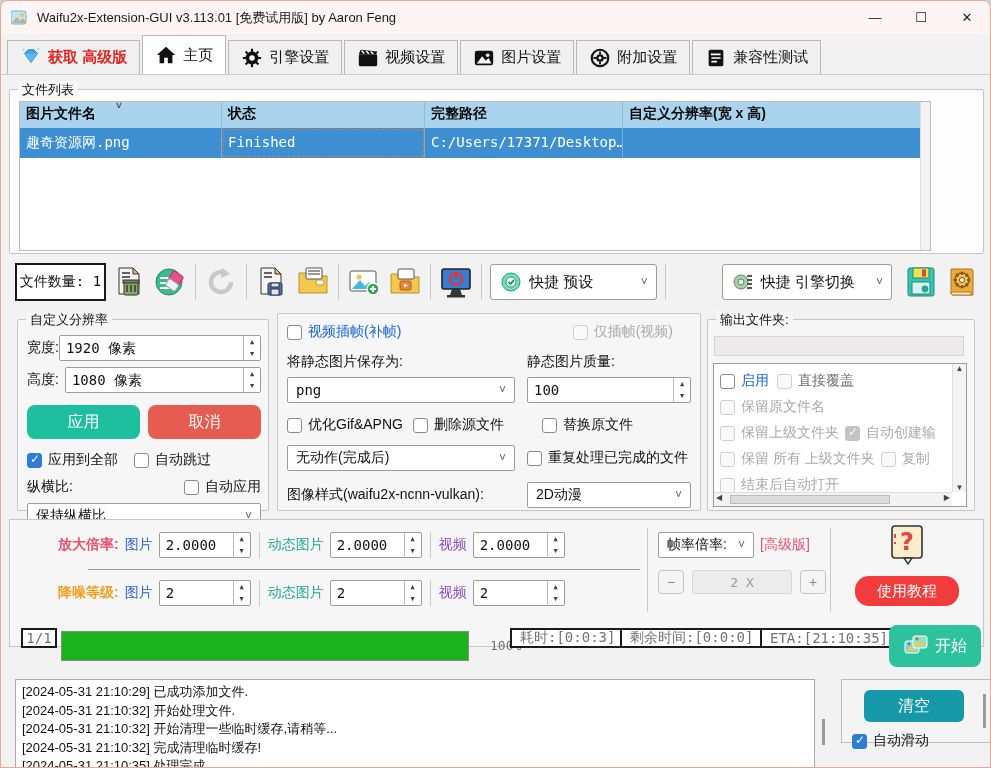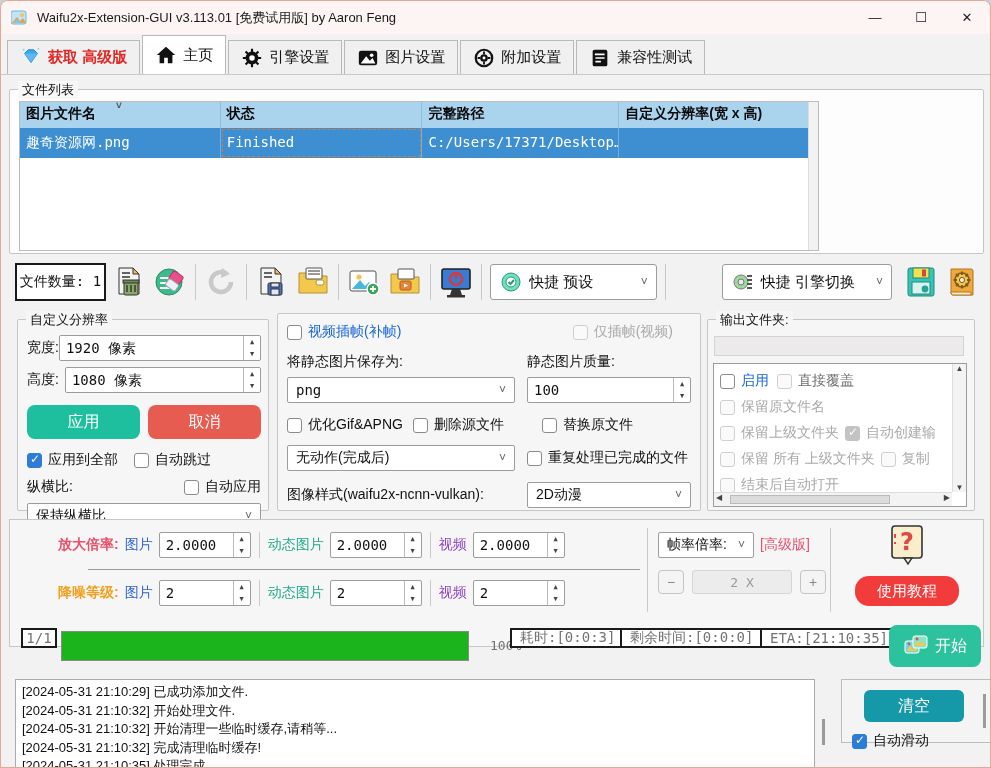--- a/index.html
+++ b/index.html
@@ -25,21 +25,21 @@
     color:#111; cursor:pointer; }
   .tab + .tab { margin-left:2px; }
   .tab.active { background:#ffffff; height:39px; position:relative; z-index:2; }
   .tab.premium .lbl { color:#e02723; font-weight:bold; }
   .tab .ticon { width:22px; height:22px; }
   
   .group { position:absolute; border:1px solid #c6c6c6; border-radius:2px; }
   .group > .glabel { position:absolute; top:-9px; left:8px; background:#f3f2f2;
     padding:0 4px; font-size:13px; color:#111; }
   
-  .ftable { position:absolute; left:18px; top:100px; width:800px; height:150px;
+  .ftable { position:absolute; left:18px; top:100px; width:912px; height:150px;
     background:#ffffff; border:1px solid #bcbcbc; }
   .ftable .vscroll { position:absolute; right:0; top:0; width:10px; height:100%;
     background:#f2f2f2; border-left:1px solid #ddd; }
   .thead { display:flex; height:26px; background:#aad3ee; }
   .th { font-size:14px; font-weight:bold; color:#0a0a0a; padding:3px 6px;
     border-right:1px solid #93bcd6; position:relative; }
   .th .sortmark { position:absolute; top:-2px; left:96px; font-size:10px; color:#555; }
   .trow { display:flex; height:30px; background:#3d8fd2; }
   .td { font-family:"DejaVu Sans Mono",monospace; font-size:14px; color:#ffffff;
     padding:6px 6px 0 6px; border-right:1px solid #77aed8; overflow:hidden; white-space:nowrap; }
@@ -140,20 +140,28 @@
     <div class="tab">
       <svg class="ticon" viewBox="0 0 24 24">
         <circle cx="12" cy="12" r="7" fill="#111"></circle>
         <circle cx="12" cy="12" r="3" fill="#fff"></circle>
         <path d="M12 2 V6 M12 18 V22 M2 12 H6 M18 12 H22 M5 5 L8 8 M16 16 L19 19 M19 5 L16 8 M8 16 L5 19" stroke="#111" stroke-width="2.4"></path>
       </svg>
       <span class="lbl">引擎设置</span>
     </div>
     <div class="tab">
       <svg class="ticon" viewBox="0 0 24 24">
+        <rect x="2" y="8" width="20" height="13" rx="1.5" fill="#111"></rect>
+        <path d="M2 8 L4 3 L22 5 L21 8 Z" fill="#111"></path>
+        <path d="M5 4 L8 7 M10 4.5 L13 7.3 M15 5 L18 7.6" stroke="#fff" stroke-width="1.6"></path>
+      </svg>
+      <span class="lbl">视频设置</span>
+    </div>
+    <div class="tab">
+      <svg class="ticon" viewBox="0 0 24 24">
         <rect x="2" y="4" width="20" height="16" rx="2.5" fill="#111"></rect>
         <circle cx="16" cy="9" r="2" fill="#fff"></circle>
         <path d="M4 18 L10 10 L14 15 L17 12 L20 18 Z" fill="#fff"></path>
       </svg>
       <span class="lbl">图片设置</span>
     </div>
     <div class="tab">
       <svg class="ticon" viewBox="0 0 24 24">
         <circle cx="12" cy="12" r="9" fill="none" stroke="#111" stroke-width="2.4"></circle>
         <circle cx="12" cy="12" r="4.2" fill="#111"></circle>

